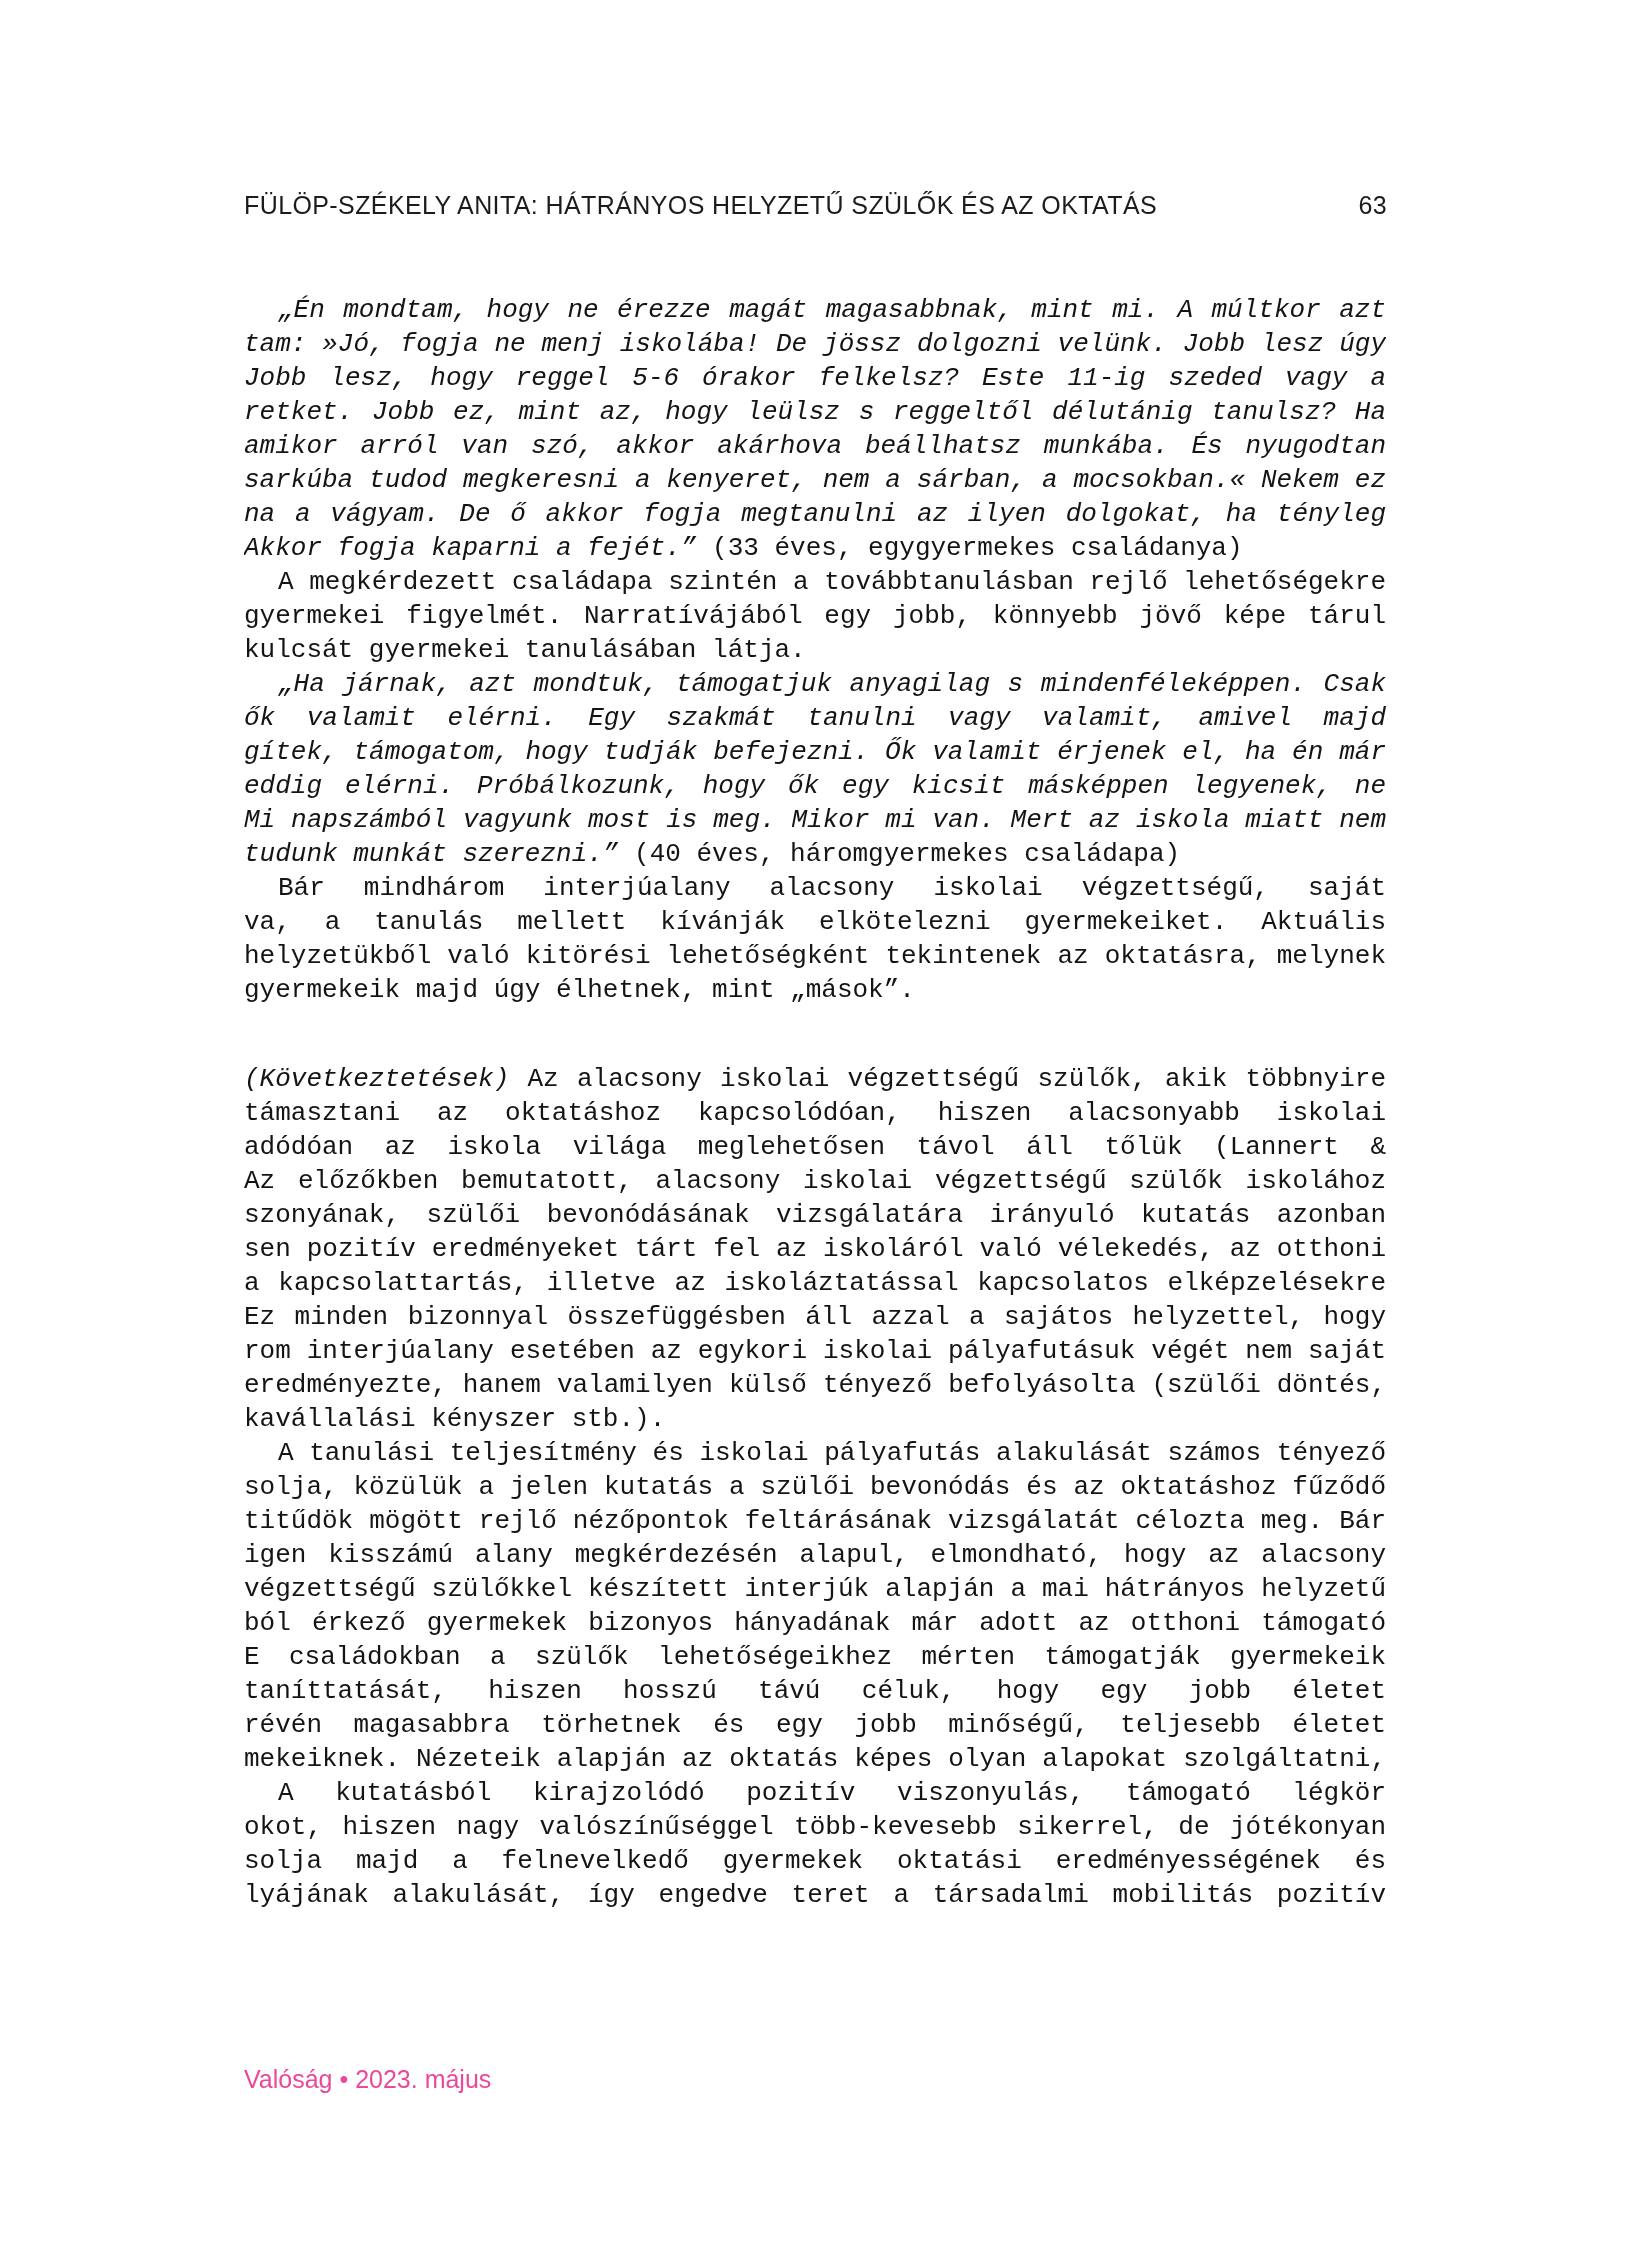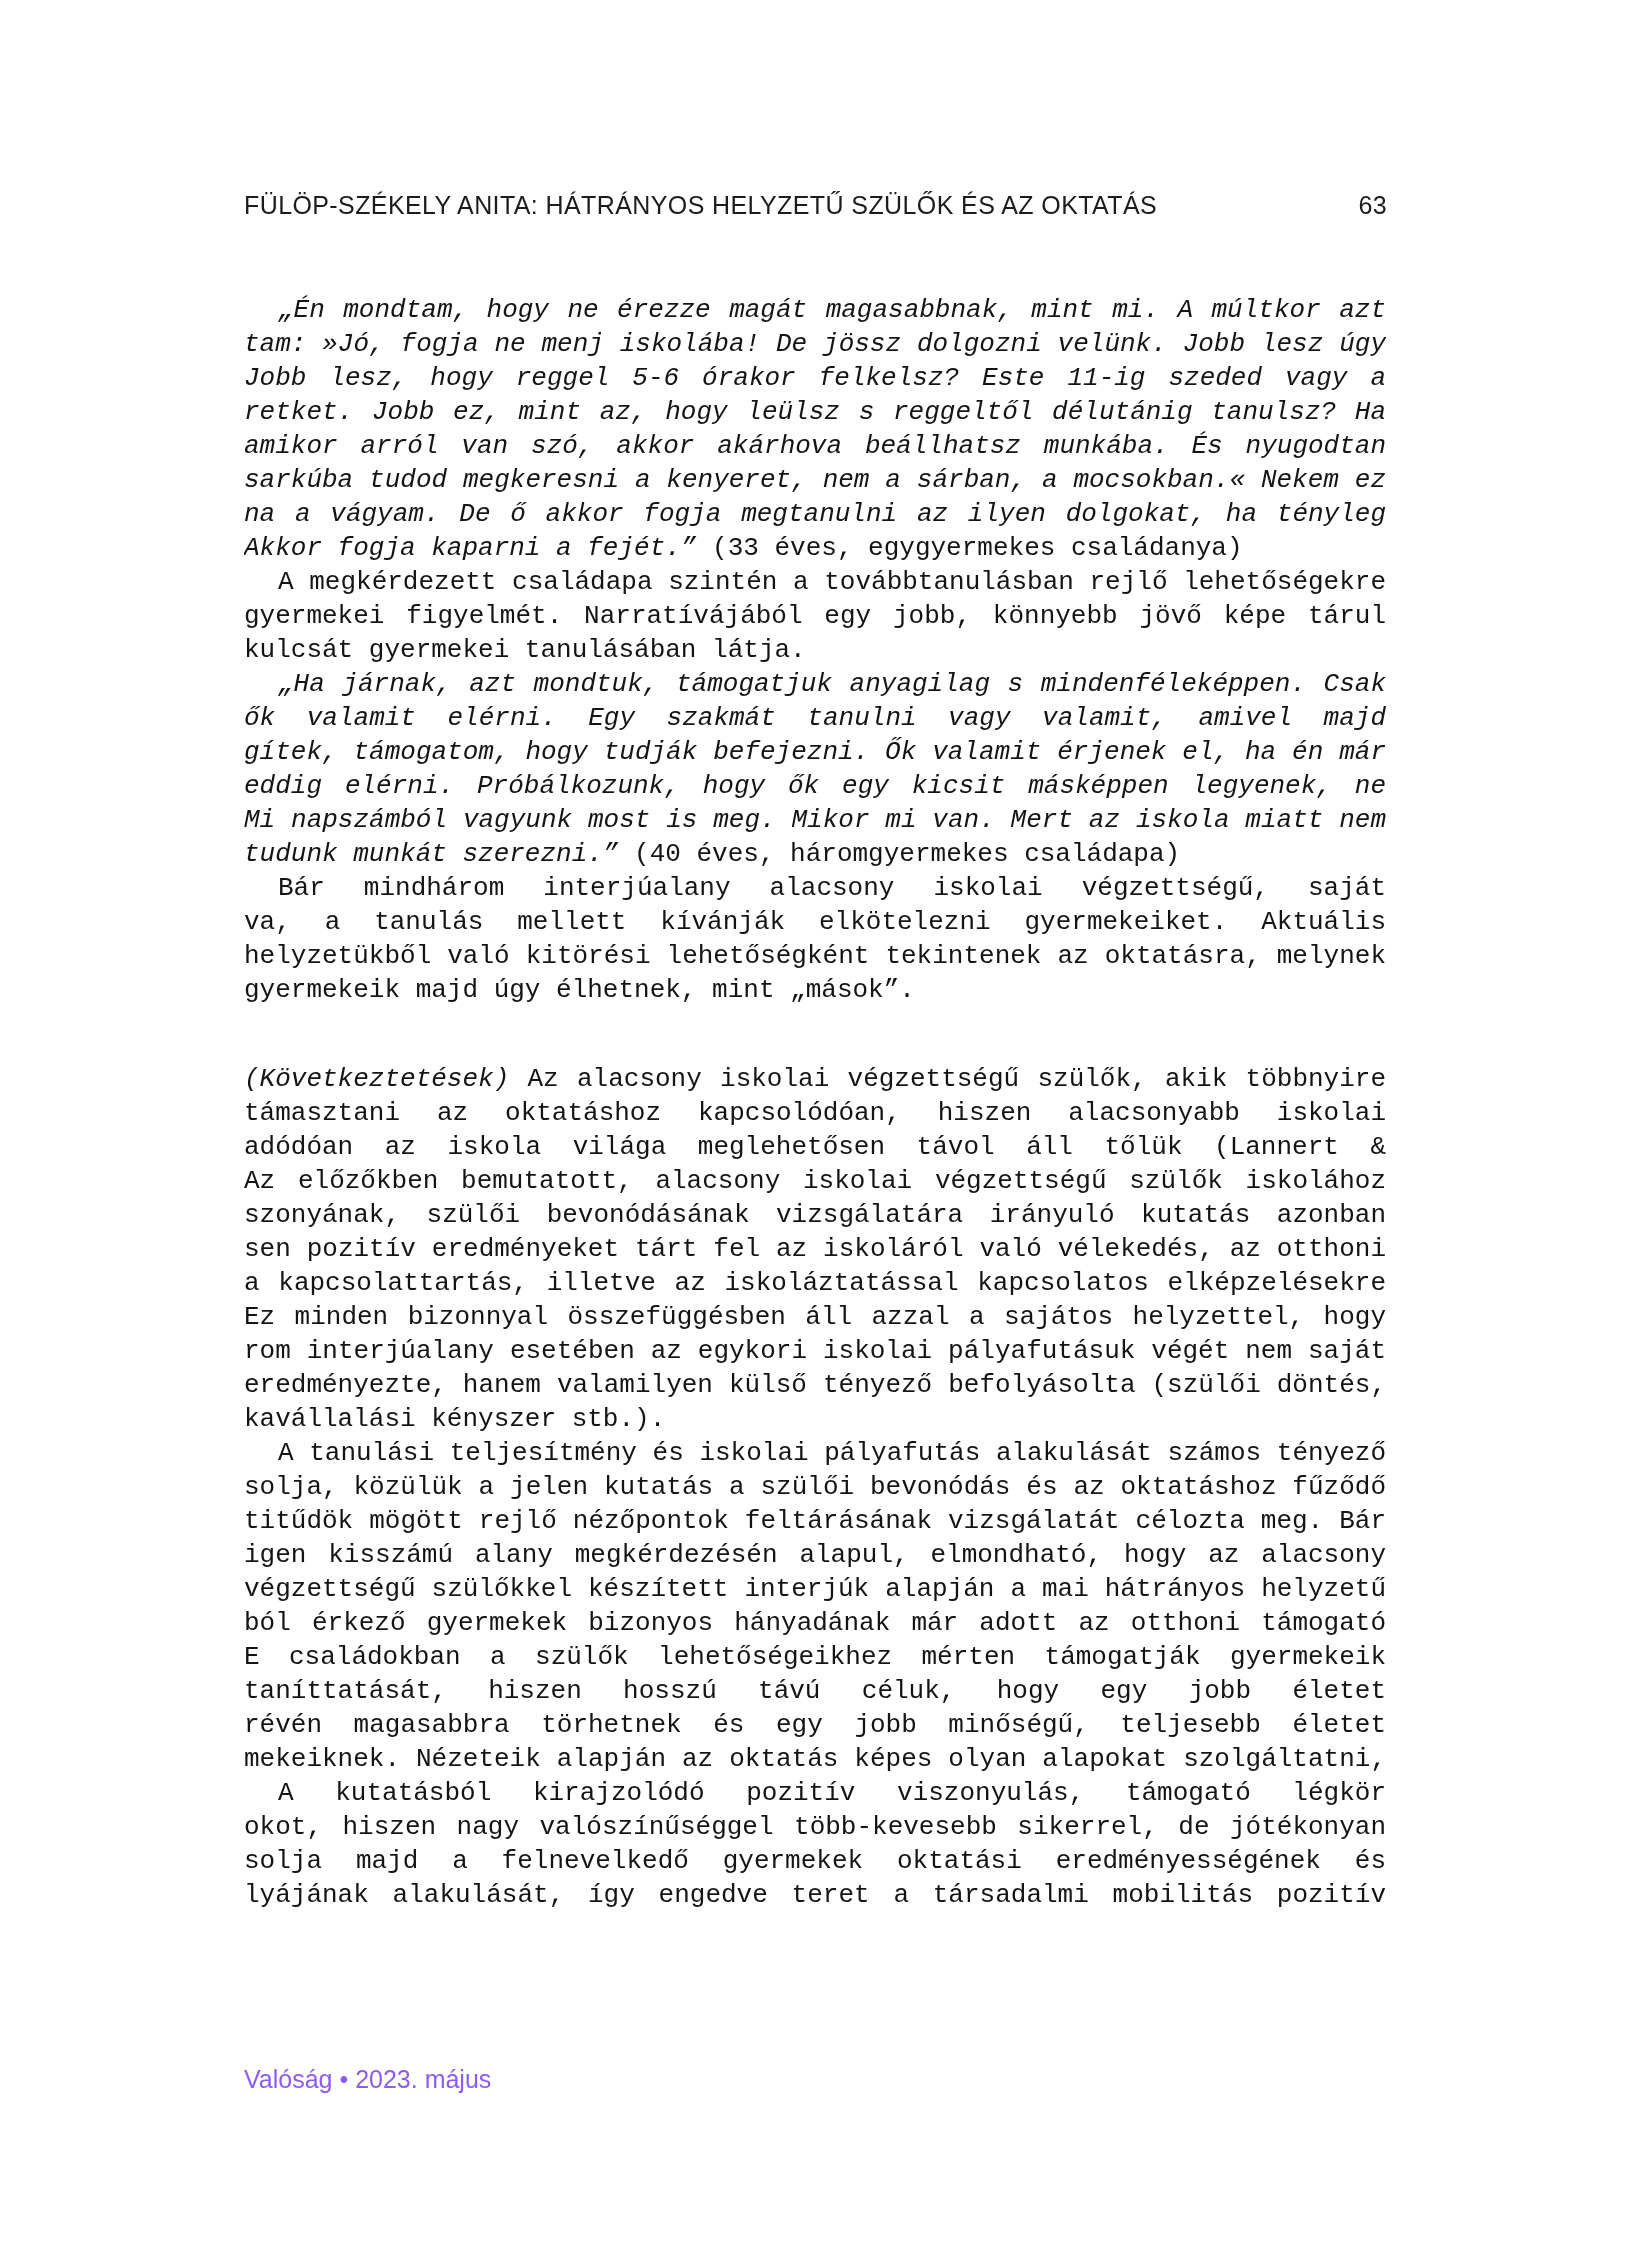--- a/index.html
+++ b/index.html
@@ -55,21 +55,21 @@
   .it { font-style: italic; }
   .rm { font-style: normal; }
   
   #page-footer {
     position: absolute;
     left: 244px;
     top: 2064px;
     font-family: "Liberation Sans", sans-serif;
     font-size: 25px;
     line-height: 31px;
-    color: #8b5cf6;
+    color: #ec4899;
     white-space: nowrap;
   }
 </style>
 </head>
 <body>
 
 <div id="page">
 
   <div id="running-header">
     <span>FÜLÖP-SZÉKELY ANITA: HÁTRÁNYOS HELYZETŰ SZÜLŐK ÉS AZ OKTATÁS</span>

